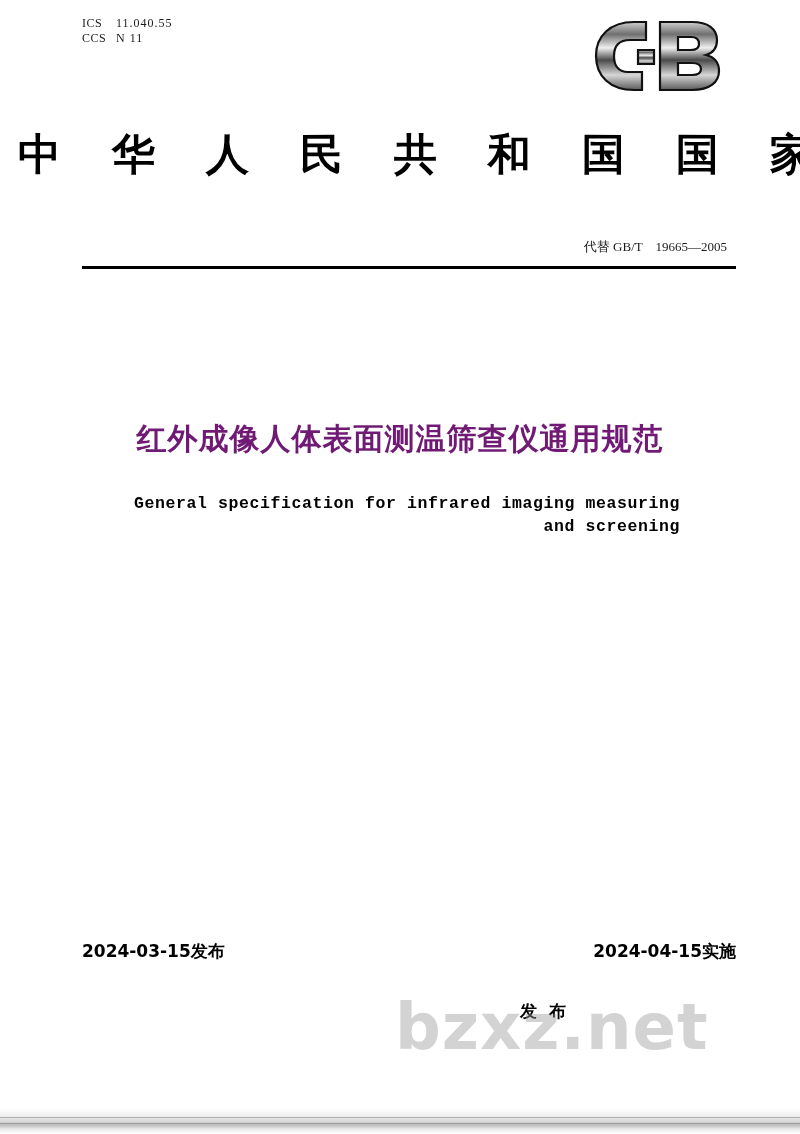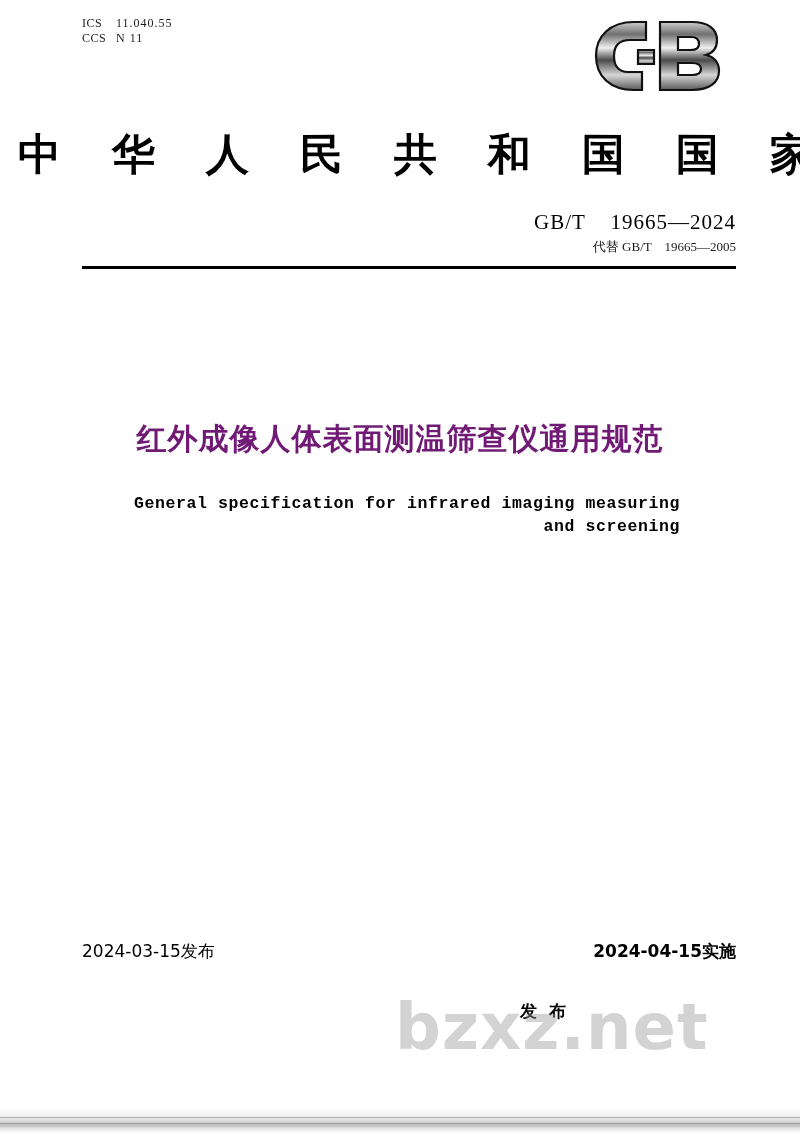--- a/index.html
+++ b/index.html
@@ -63,21 +63,21 @@
     top: 210px;
     text-align: right;
     font-family: "Liberation Serif", serif;
     font-size: 21px;
     letter-spacing: 1px;
     color: #000;
   }
   .std-no .num { white-space: pre; }
   .replaces {
     position: absolute;
-    right: 64px;
+    right: 73px;
     top: 238px;
     text-align: right;
     font-family: "Liberation Serif", serif;
     font-size: 13px;
     color: #1a1a1a;
     white-space: pre;
   }
 
   
   .rule {
@@ -119,21 +119,21 @@
     color: #000;
   }
   .doc-title-en .l2 { display: block; }
 
   
   .date-issue {
     position: absolute;
     left: 82px;
     top: 940px;
     font-family: "DejaVu Sans", sans-serif;
-    font-weight: normal;
+    font-weight: bold;
     font-size: 17px;
     letter-spacing: 0px;
     color: #000;
   }
   .date-impl {
     position: absolute;
     right: 64px;
     top: 940px;
     font-family: "DejaVu Sans", sans-serif;
     font-weight: bold;
@@ -228,23 +228,20 @@
         <path d="M84 12 L84 80 L116 80 C134 80 143 72 143 61 C143 52 138 47 130 45
                  C137 43 141 38 141 30 C141 19 132 12 116 12 Z
                  M102 27 L115 27 C121 27 123 30 123 34 C123 38 121 40 115 40 L102 40 Z
                  M102 53 L116 53 C122 53 125 55 125 59 C125 63 122 65 116 65 L102 65 Z"></path>
       </g>
     </svg>
   </div>
 
   <div class="nat-title">中 华 人 民 共 和 国 国 家 标 准</div>
 
-  <div class="std-no">
-    <span class="num">GB/T    19665—2024</span>
-  </div>
   <div class="replaces">代替 GB/T    19665—2005</div>
 
   <div class="rule"></div>
 
   <div class="doc-title">红外成像人体表面测温筛查仪通用规范</div>
   <div class="doc-title-en">
     <span>General  specification  for  infrared  imaging  measuring  and  screening</span>
   </div>
 
   <div class="date-issue">2024-03-15发布</div>

